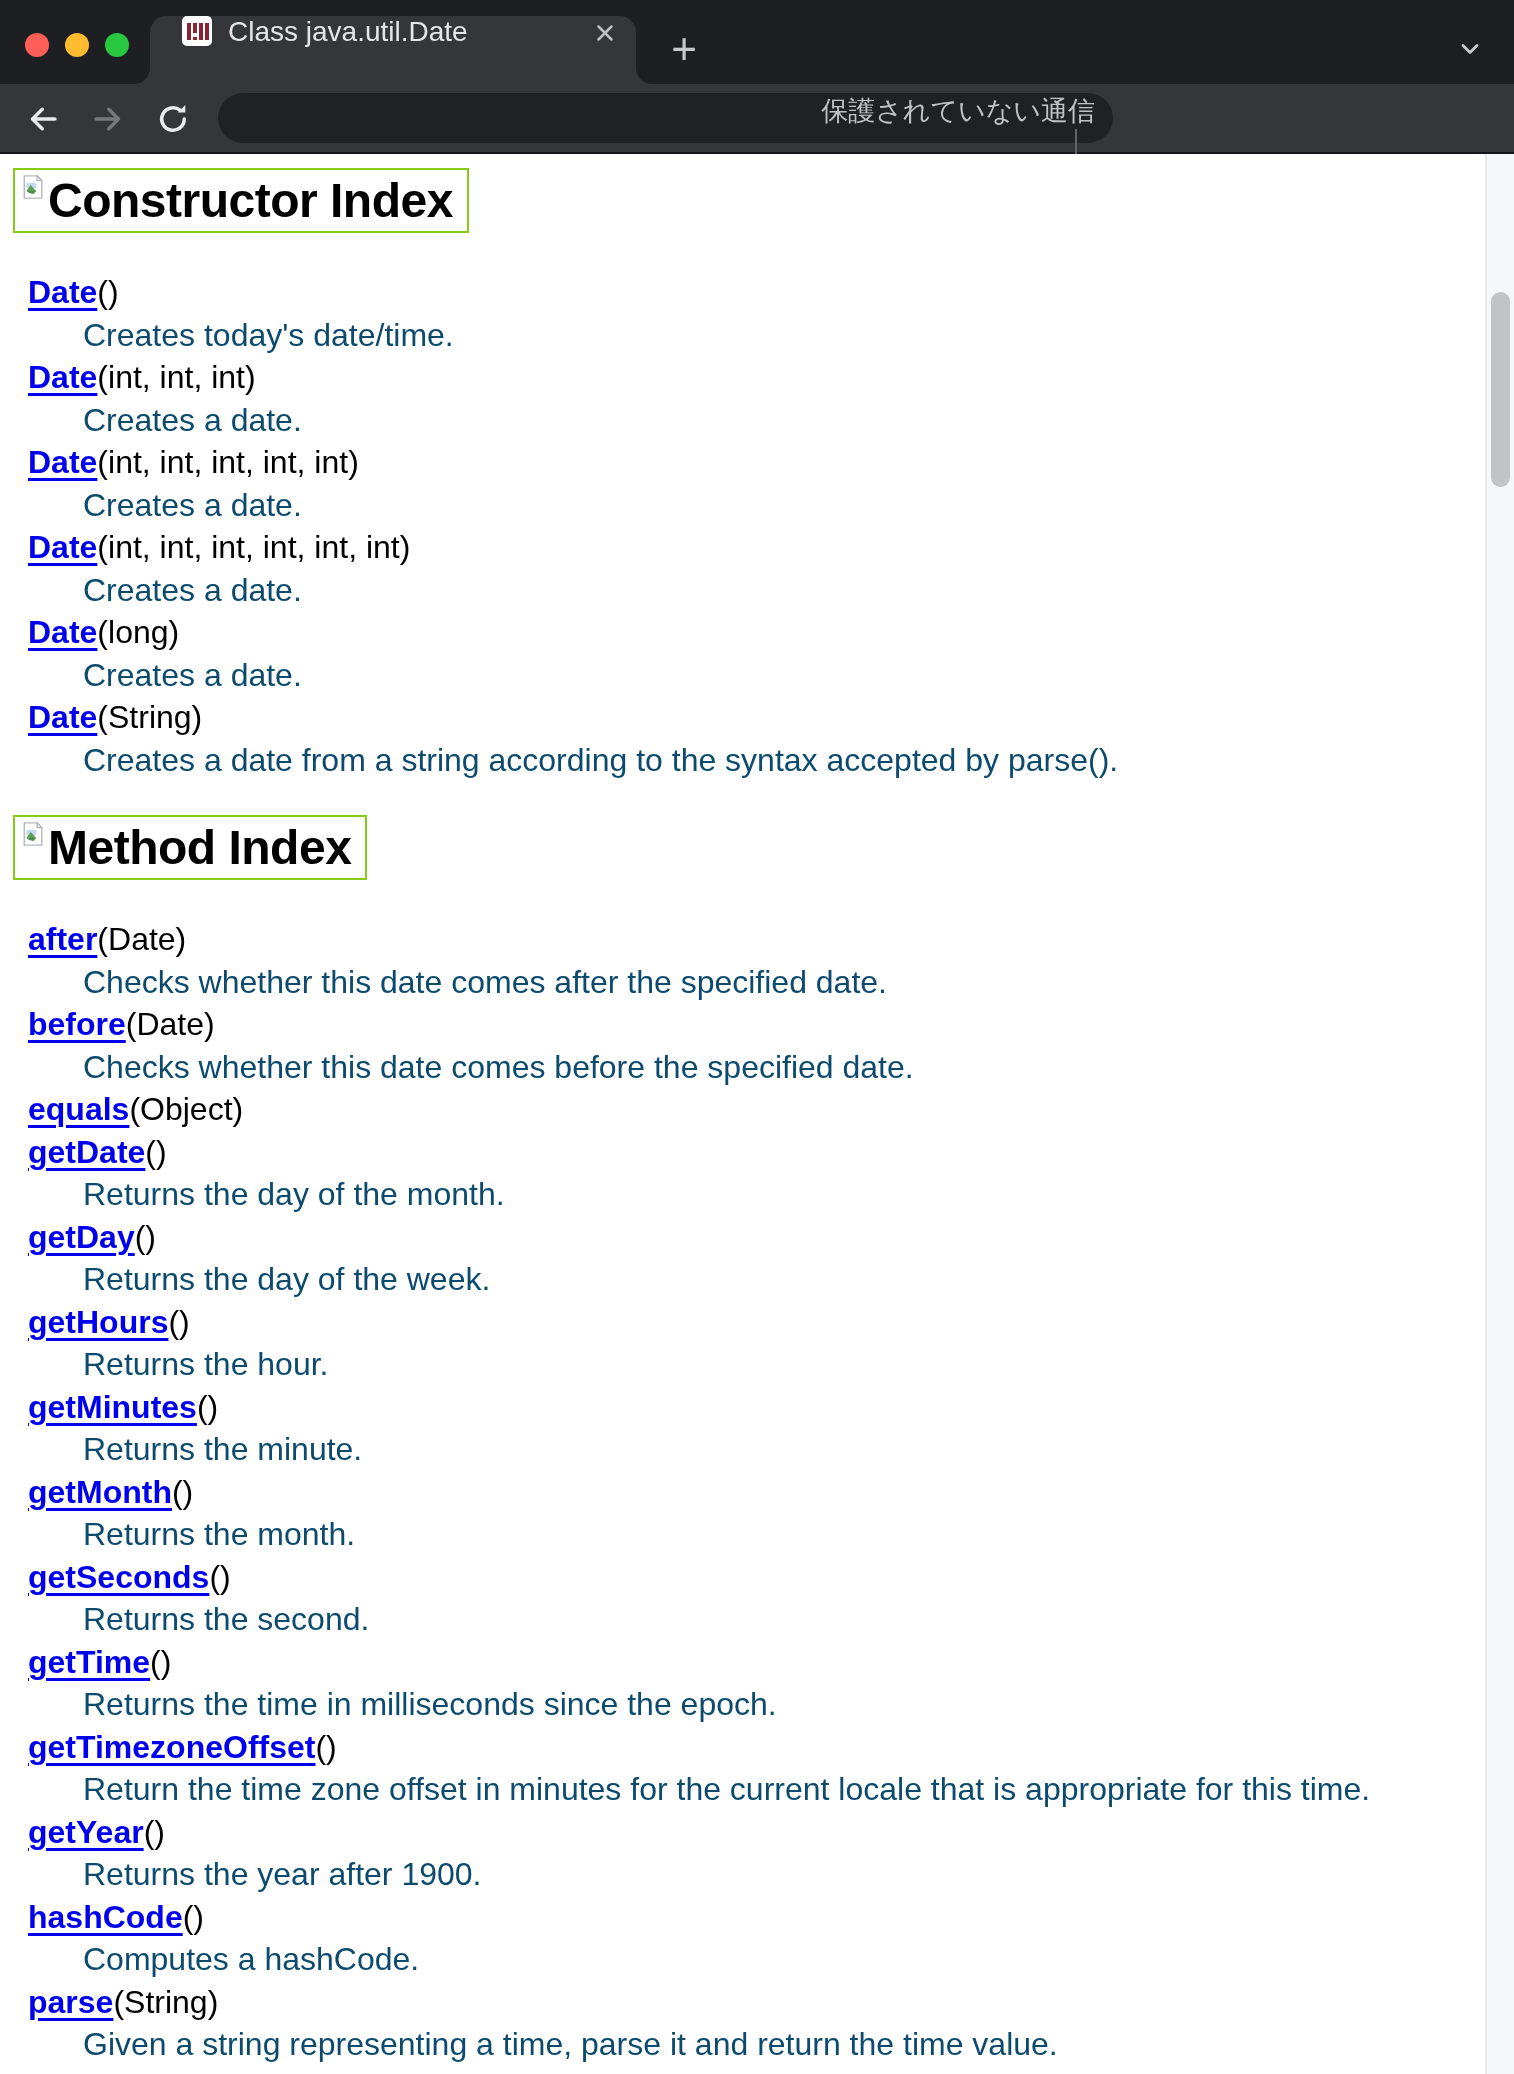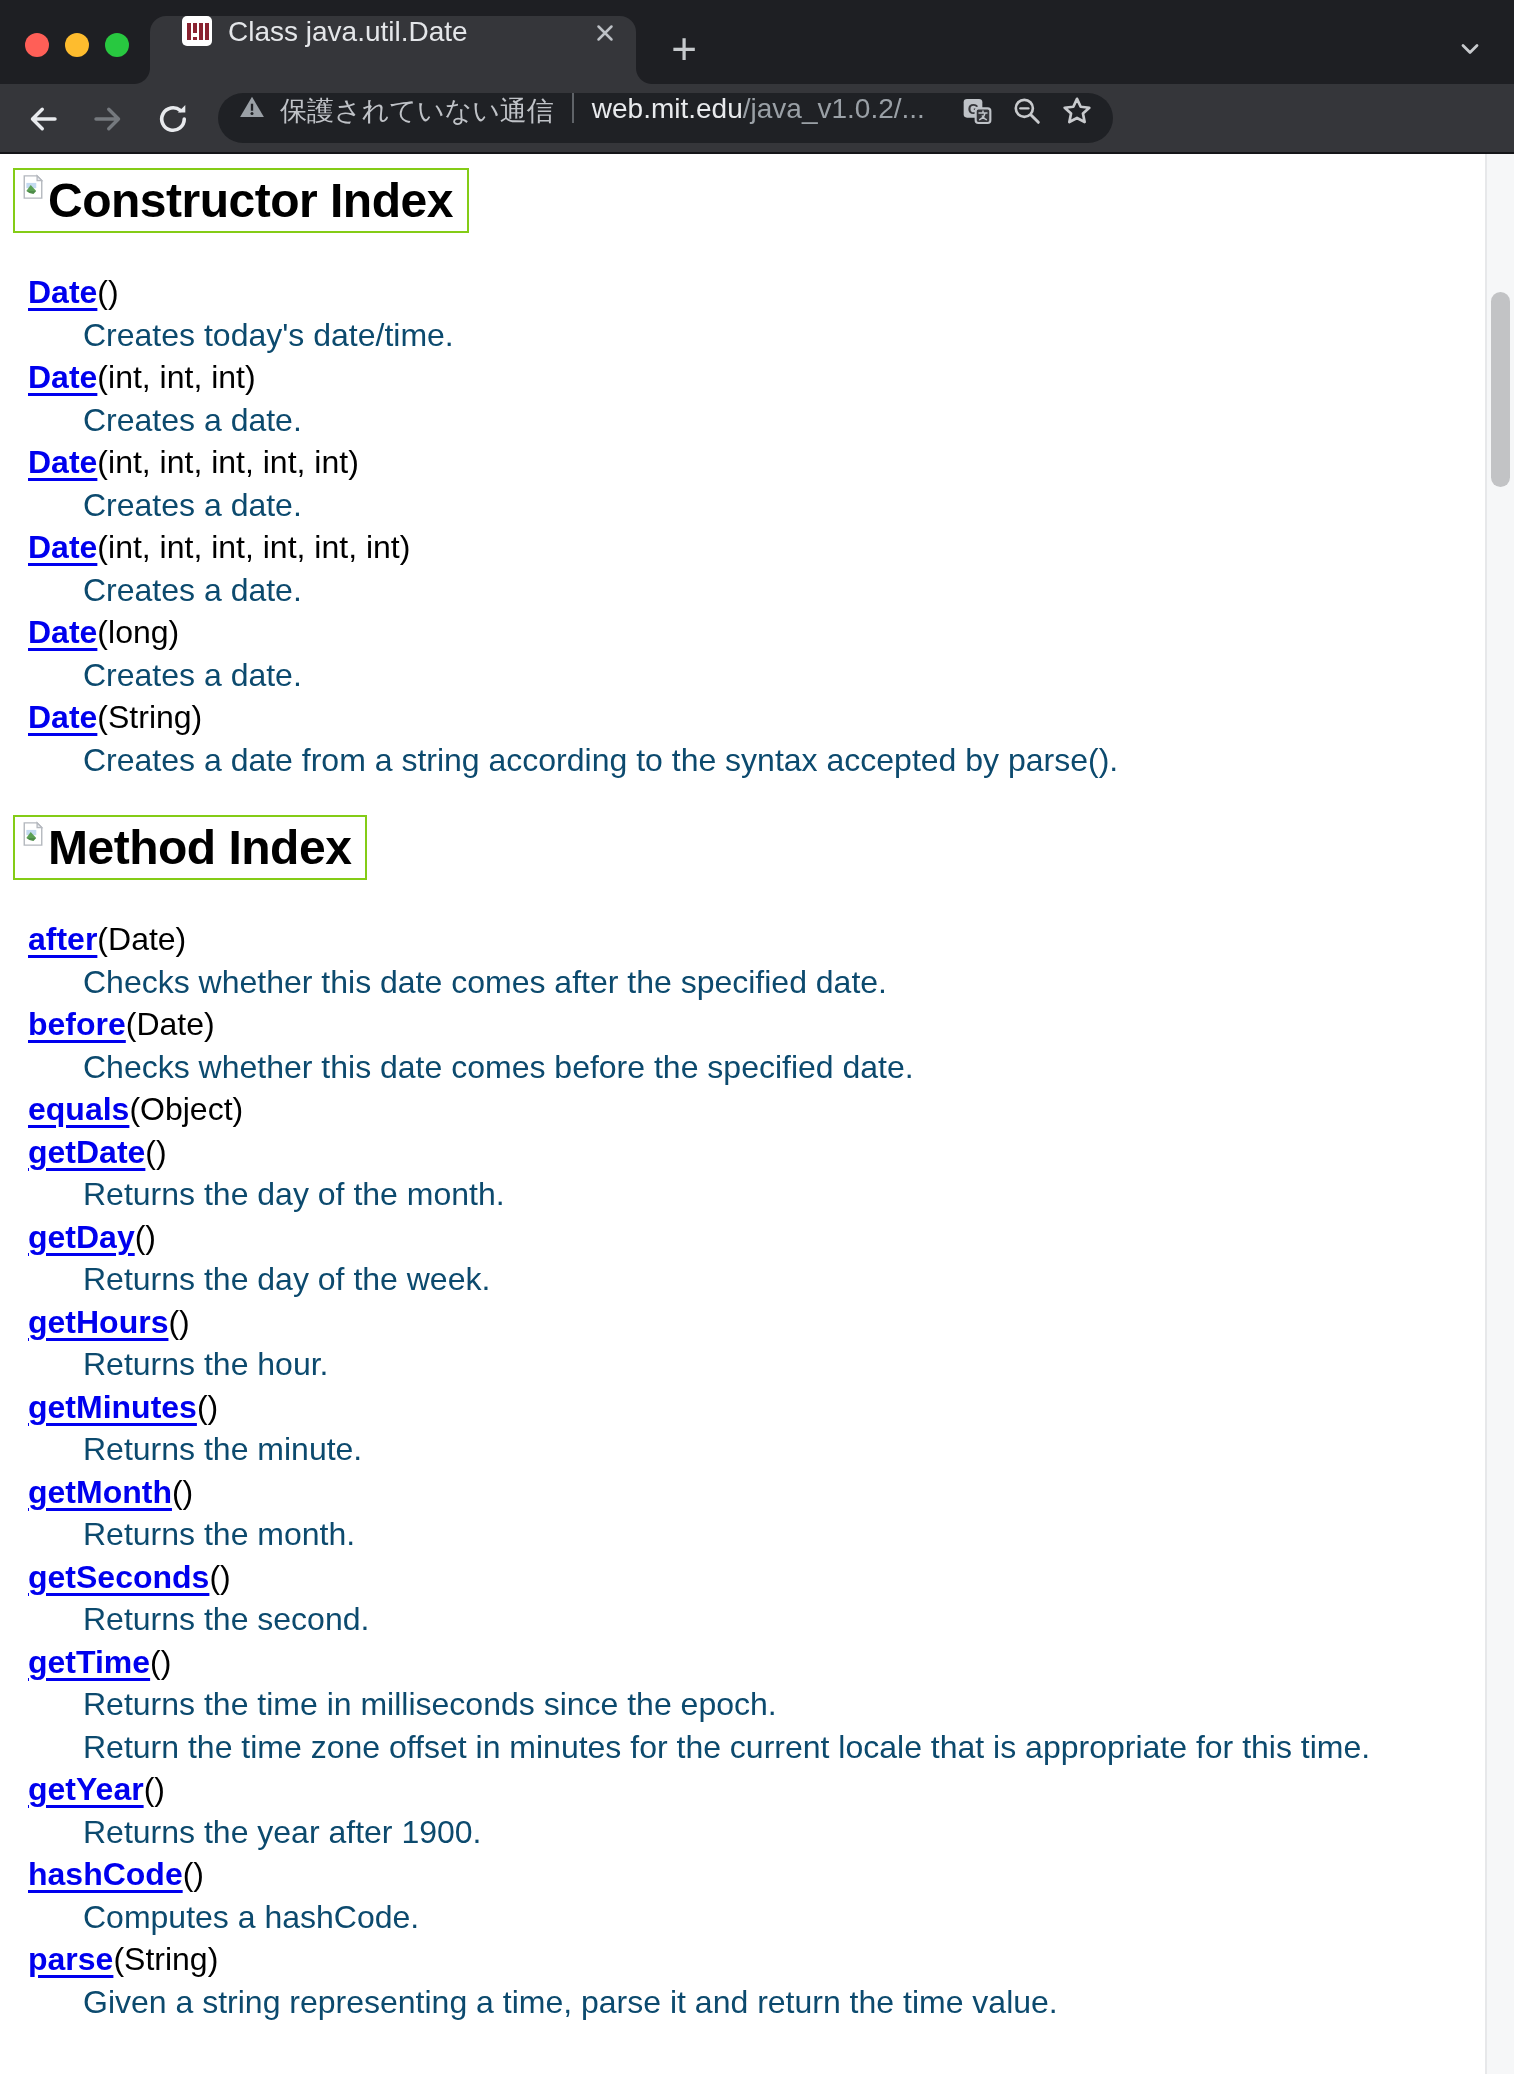--- a/index.html
+++ b/index.html
@@ -29,21 +29,21 @@
   .tab-title{color:#e4e6e9;font-size:28px;white-space:nowrap;overflow:hidden;flex:1;}
   .tab-close{flex:none;margin-right:14px;width:34px;height:34px;display:flex;align-items:center;justify-content:center;cursor:pointer;}
   .newtab{position:absolute;left:662px;top:30px;width:44px;height:38px;display:flex;align-items:center;justify-content:center;color:#c6c9cc;font-size:44px;font-weight:300;line-height:0;}
   .tab-chevron{position:absolute;left:1452px;top:32px;width:36px;height:34px;display:flex;align-items:center;justify-content:center;}
   
   .toolbar{position:absolute;left:0;top:84px;width:1514px;height:70px;background:#35363a;border-bottom:2px solid #141518;box-sizing:border-box;}
   .navbtn{position:absolute;top:13px;width:44px;height:44px;display:flex;align-items:center;justify-content:center;}
   .navbtn.back{left:21px;} .navbtn.fwd{left:86px;} .navbtn.reload{left:151px;}
   .omnibox{
     position:absolute;left:218px;top:9px;width:895px;height:50px;border-radius:25px;
-    background:#1f2125;display:flex;align-items:flex-start;padding:0 18px 0 20px;box-sizing:border-box;
+    background:#1f2125;display:flex;align-items:flex-end;padding:0 18px 0 20px;box-sizing:border-box;flex-direction:column;
   }
   .sec-label{color:#bfc2c7;font-size:27px;margin-left:14px;white-space:nowrap;}
   .url-sep{width:2px;height:30px;background:#5f6368;margin:0 18px;flex:none;}
   .url-host{color:#e8eaed;font-size:28px;white-space:nowrap;}
   .url-path{color:#9aa0a6;font-size:28px;white-space:nowrap;}
   .omni-spacer{flex:1;}
   .omni-ic{flex:none;display:flex;align-items:center;justify-content:center;width:36px;height:36px;margin-left:14px;}
   .sidepanel{position:absolute;left:1150px;top:103px;width:22px;height:26px;border:5px solid #f1f3f4;border-radius:5px;}
   .incog{
     position:absolute;left:1202px;top:93px;height:50px;border-radius:25px;background:#1f2125;
@@ -253,20 +253,21 @@
 
   <dt><a href="#">getMonth</a><span class="args">()</span></dt>
   <dd>Returns the month.</dd>
 
   <dt><a href="#">getSeconds</a><span class="args">()</span></dt>
   <dd>Returns the second.</dd>
 
   <dt><a href="#">getTime</a><span class="args">()</span></dt>
   <dd>Returns the time in milliseconds since the epoch.</dd>
 
+  <dt><a href="#">getTimezoneOffset</a><span class="args">()</span></dt>
   <dd>Return the time zone offset in minutes for the current locale that is appropriate for this time.</dd>
 
   <dt><a href="#">getYear</a><span class="args">()</span></dt>
   <dd>Returns the year after 1900.</dd>
 
   <dt><a href="#">hashCode</a><span class="args">()</span></dt>
   <dd>Computes a hashCode.</dd>
 
   <dt><a href="#">parse</a><span class="args">(String)</span></dt>
   <dd>Given a string representing a time, parse it and return the time value.</dd>

